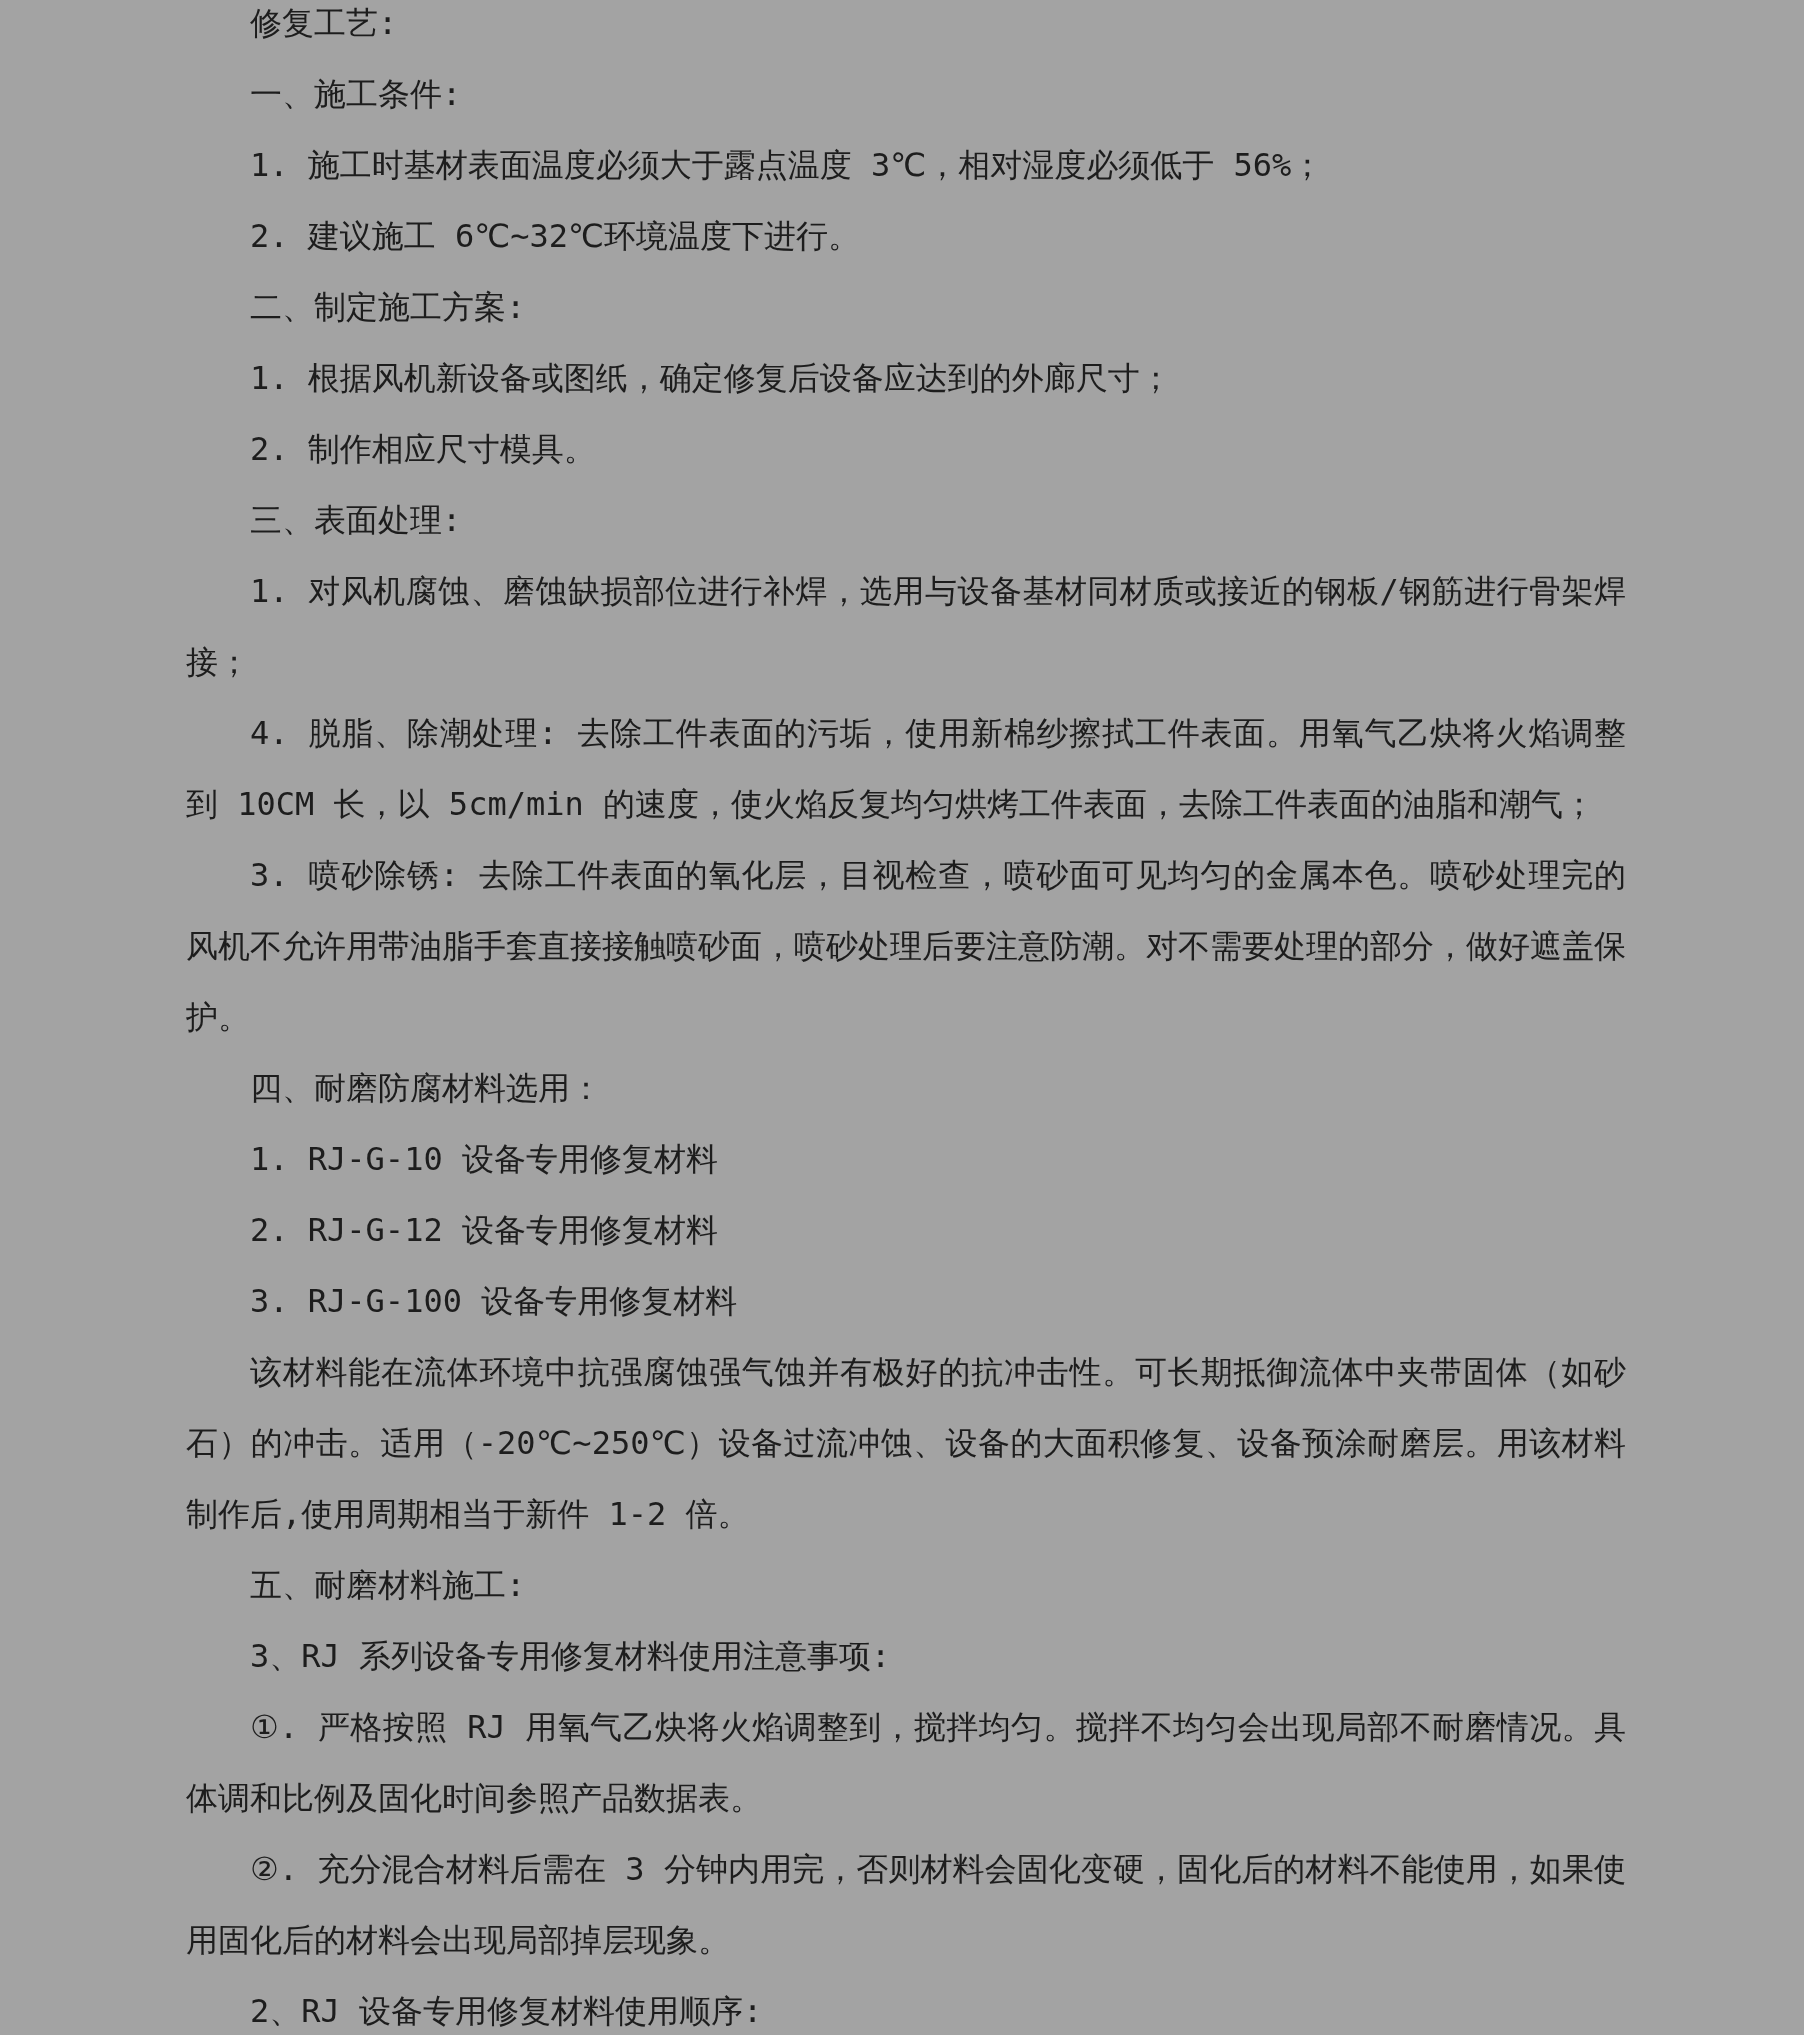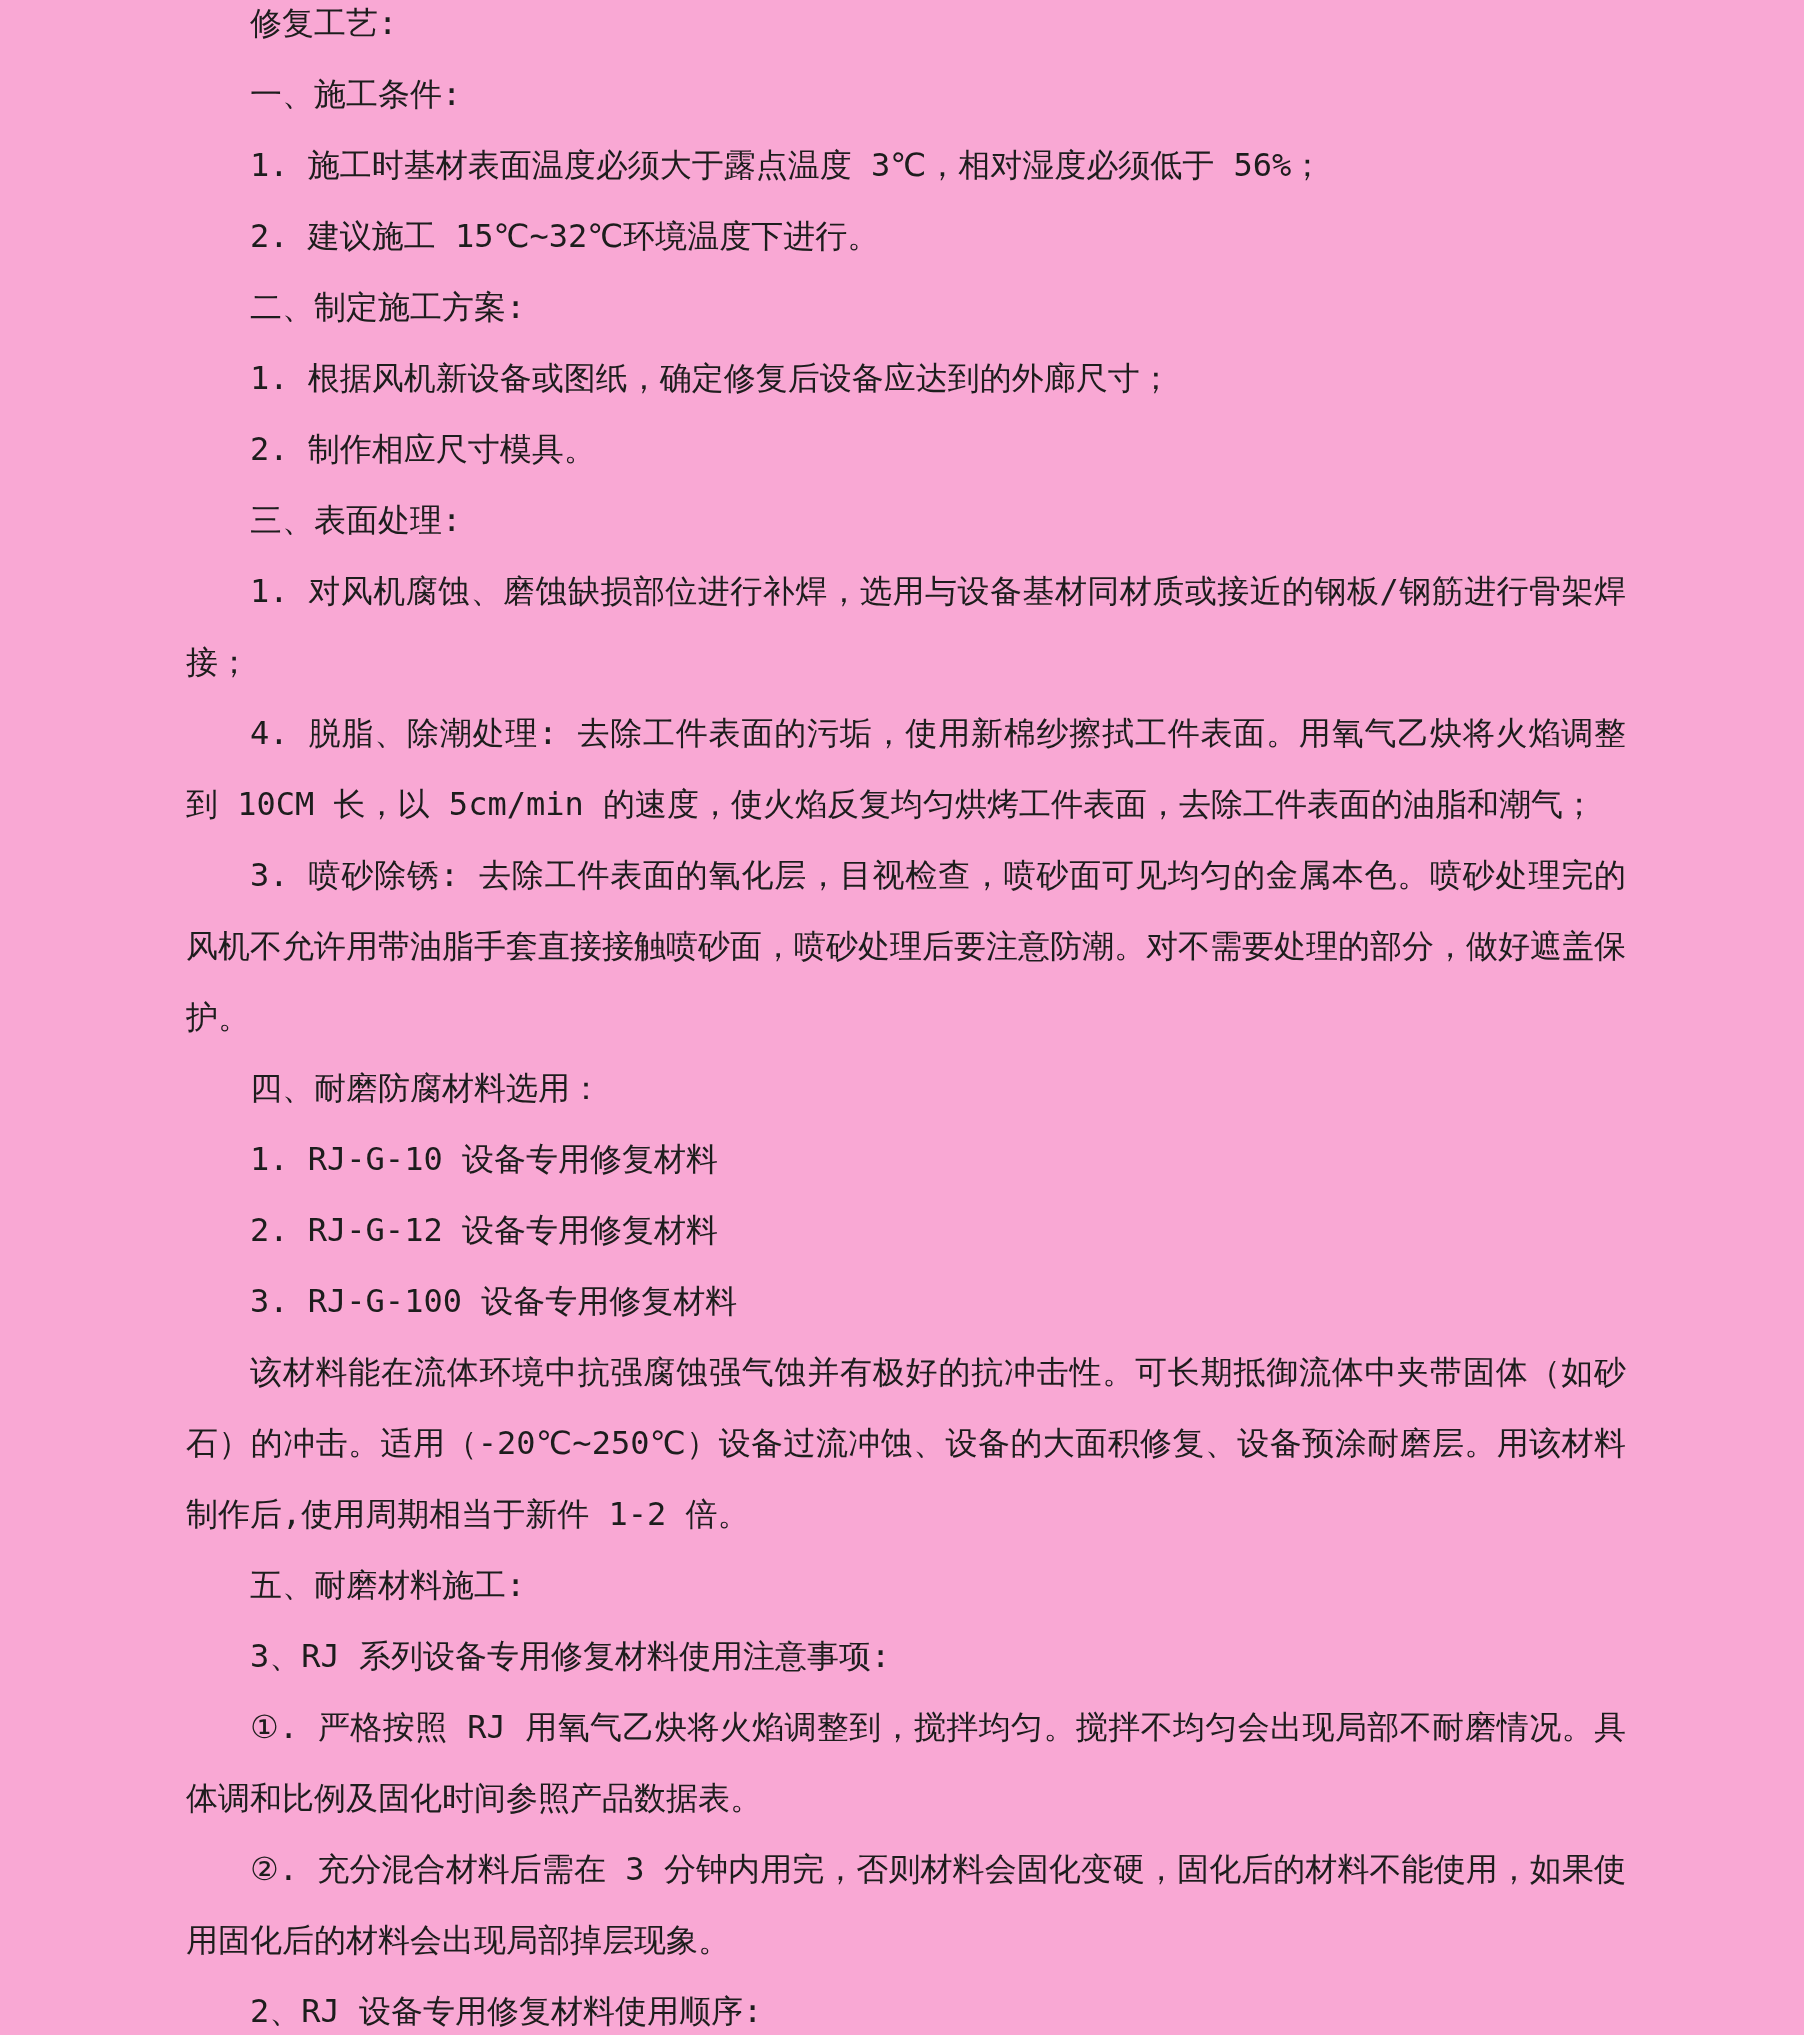--- a/index.html
+++ b/index.html
@@ -9,21 +9,21 @@
     body {
       width: 1805px;
       height: 2035px;
       background: #ffffff;
       overflow: hidden;
     }
     .page {
       position: relative;
       width: 1805px;
       height: 2035px;
-      background: #f9a8d4;
+      background: #a3a3a3;
     }
     .doc-body {
       position: absolute;
       left: 186px;
       top: -11.6px;
       width: 1440px;
       font-family: "DejaVu Sans Mono", "DejaVu Sans", "Liberation Sans", sans-serif;
       font-size: 32px;
       line-height: 71px;
       color: #1d1d1d;
@@ -39,21 +39,21 @@
     }
   </style>
 </head>
 <body>
 
 <div class="page">
   <div class="doc-body">
     <p>修复工艺:</p>
     <p>一、施工条件:</p>
     <p>1. 施工时基材表面温度必须大于露点温度 3℃，相对湿度必须低于 56%；</p>
-    <p>2. 建议施工 15℃~32℃环境温度下进行。</p>
+    <p>2. 建议施工 6℃~32℃环境温度下进行。</p>
     <p>二、制定施工方案:</p>
     <p>1. 根据风机新设备或图纸，确定修复后设备应达到的外廊尺寸；</p>
     <p>2. 制作相应尺寸模具。</p>
     <p>三、表面处理:</p>
     <p>1. 对风机腐蚀、磨蚀缺损部位进行补焊，选用与设备基材同材质或接近的钢板/钢筋进行骨架焊接；</p>
     <p>4. 脱脂、除潮处理: 去除工件表面的污垢，使用新棉纱擦拭工件表面。用氧气乙炔将火焰调整到 10CM 长，以 5cm/min 的速度，使火焰反复均匀烘烤工件表面，去除工件表面的油脂和潮气；</p>
     <p>3. 喷砂除锈: 去除工件表面的氧化层，目视检查，喷砂面可见均匀的金属本色。喷砂处理完的风机不允许用带油脂手套直接接触喷砂面，喷砂处理后要注意防潮。对不需要处理的部分，做好遮盖保护。</p>
     <p>四、耐磨防腐材料选用：</p>
     <p>1. RJ-G-10 设备专用修复材料</p>
     <p>2. RJ-G-12 设备专用修复材料</p>

